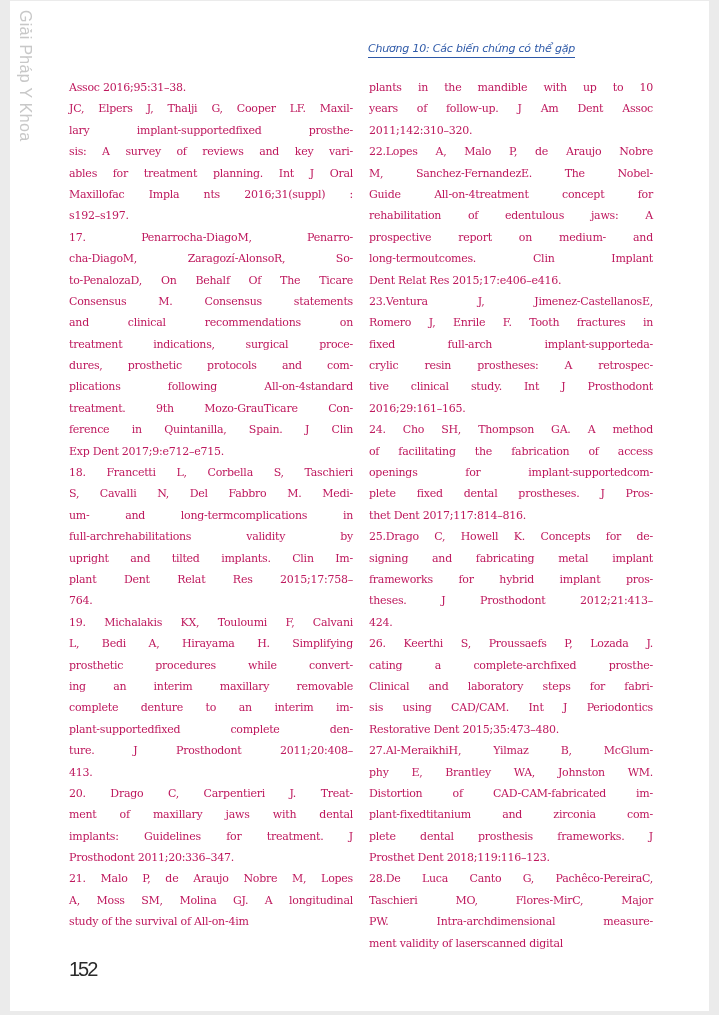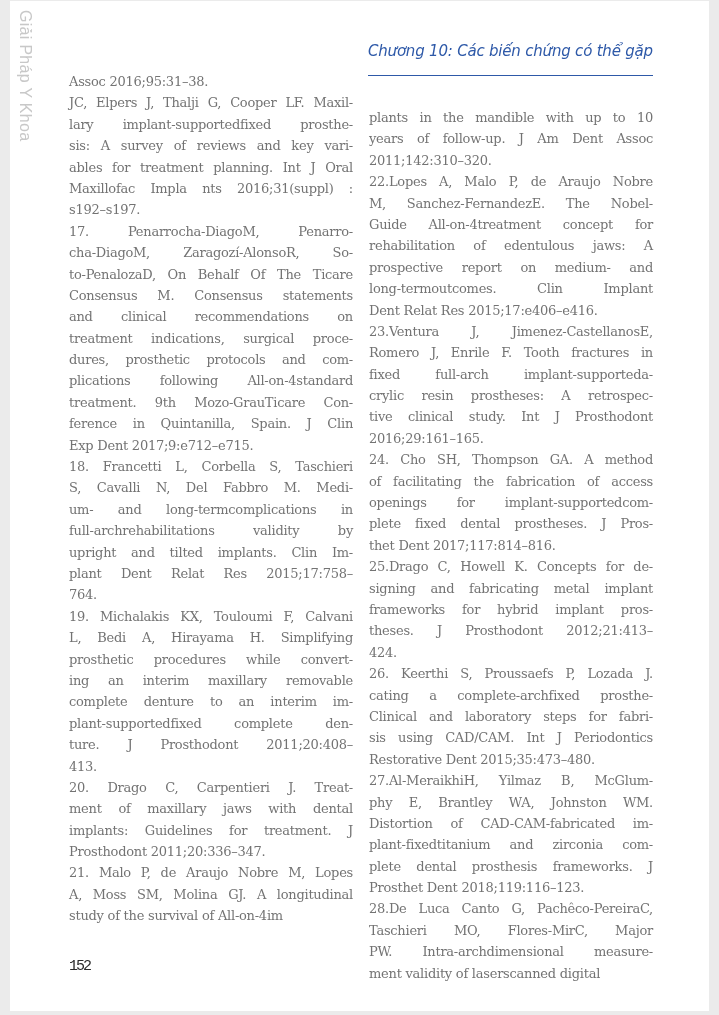--- a/index.html
+++ b/index.html
@@ -25,52 +25,52 @@
     font-size: 16px;
     color: #c8c8c8;
     letter-spacing: 0.3px;
     white-space: nowrap;
   }
   .chapter-header {
     position: absolute;
     left: 368px; top: 42px;
     font-family: "DejaVu Sans", sans-serif;
     font-style: italic;
-    font-size: 15px;
+    font-size: 11px;
     color: #2e59a8;
-    padding-bottom: 15px;
+    padding-bottom: 2px;
     border-bottom: 1.2px solid #2e59a8;
     white-space: nowrap;
     letter-spacing: -0.2px;
   }
   .col {
     position: absolute;
-    top: 71px;
+    top: 77px;
     width: 284px;
-    font-size: 13px;
+    font-size: 11px;
     line-height: 21.4px;
-    color: #737373;
+    color: #be185d;
     letter-spacing: -0.25px;
   }
   .col-left { left: 69px; }
-  .col-right { left: 369px; margin-top: 36px; }
+  .col-right { left: 369px; }
   .line {
     display: block;
     white-space: nowrap;
     text-align: justify;
     text-align-last: justify;
     height: 21.4px;
     overflow: visible;
   }
   .line.last { text-align-last: left; }
   .page-number {
     position: absolute;
     left: 69px; top: 958px;
-    font-family: Liberation Mono, monospace;
-    font-size: 15px;
+    font-family: Liberation Sans, sans-serif;
+    font-size: 20px;
     letter-spacing: -2px;
     color: #2b2b2b;
   }
 </style>
 </head>
 <body>
 
 <div class="page"></div>
 
 <div class="side-watermark">Giải Pháp Y Khoa</div>

